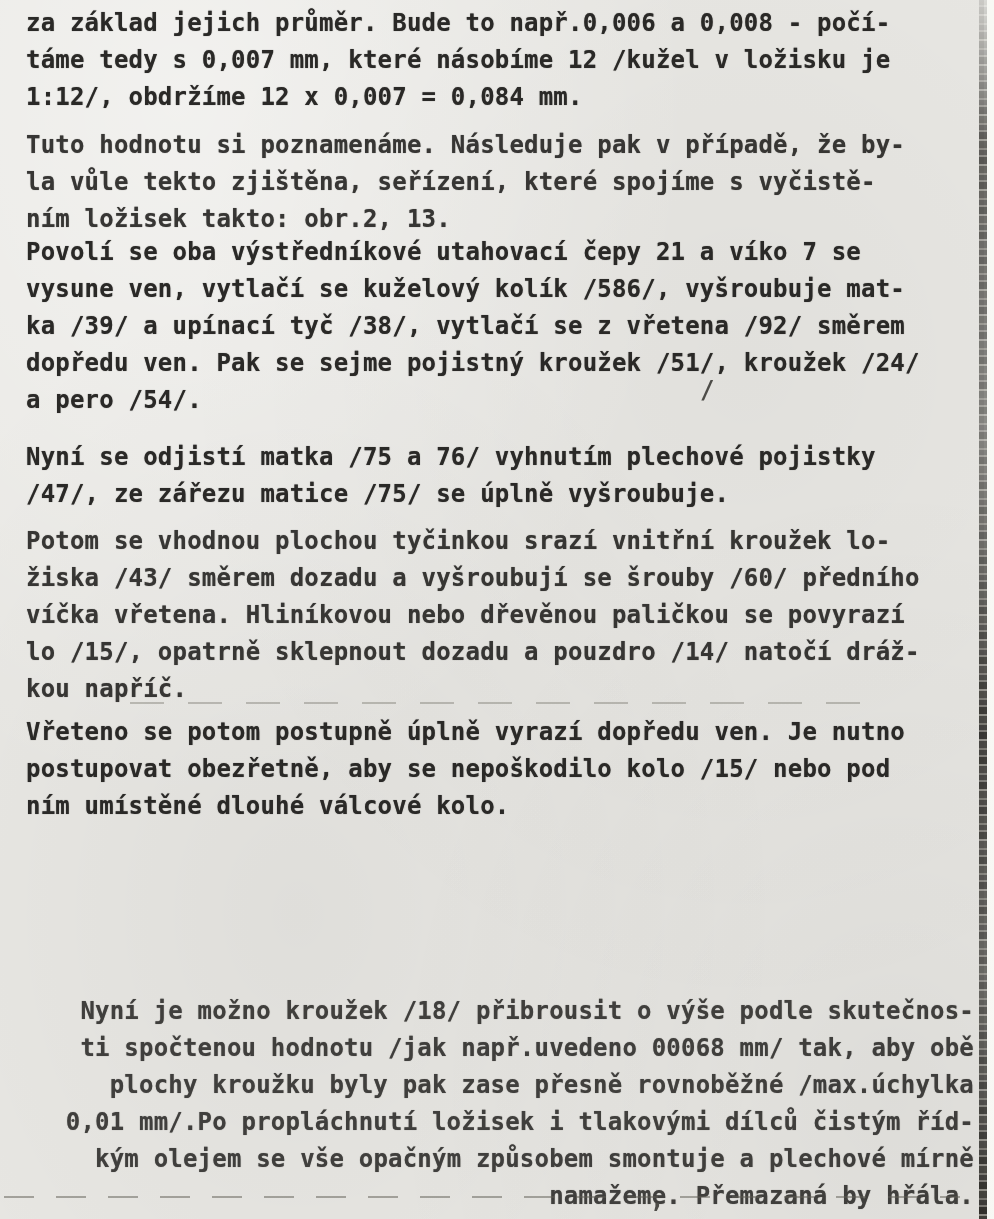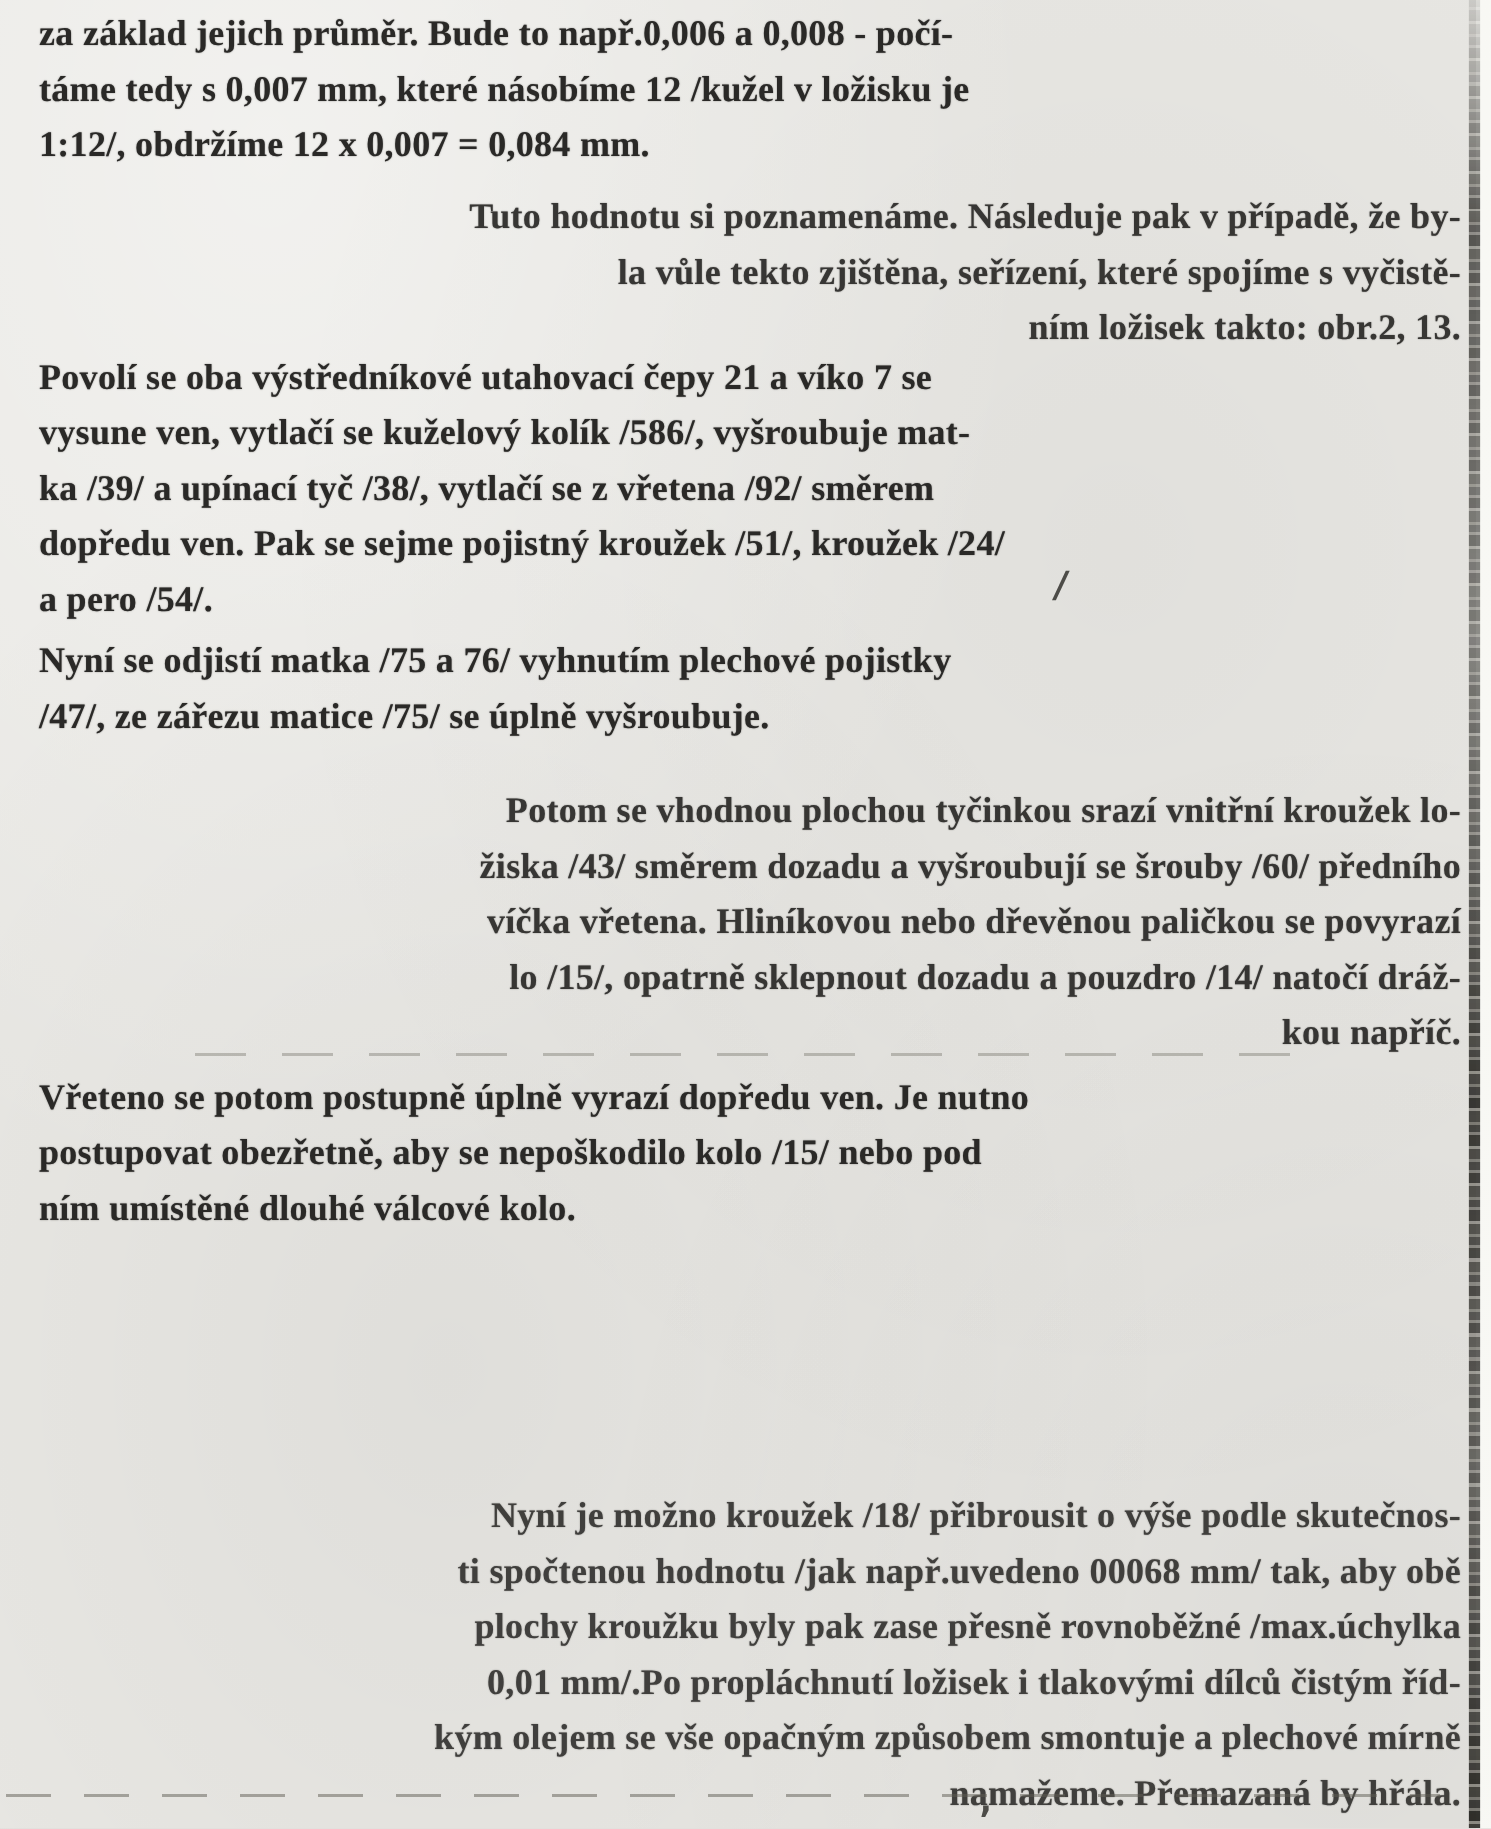--- a/index.html
+++ b/index.html
@@ -14,28 +14,28 @@
       radial-gradient(ellipse at 75% 30%, rgba(0,0,0,.035), rgba(0,0,0,0) 55%),
       radial-gradient(ellipse at 30% 75%, rgba(0,0,0,.045), rgba(0,0,0,0) 50%),
       radial-gradient(ellipse at 90% 90%, rgba(0,0,0,.05), rgba(0,0,0,0) 40%),
       #e9e8e4;
     font-family:"DejaVu Sans Mono", monospace;
     font-size:24px;
     line-height:37px;
     font-weight:700;
     color:#2a2927;
   }
-  .para{position:absolute;left:26px;right:20px;font-family:Liberation Serif, serif;}
+  .para{position:absolute;left:26px;right:20px;}
   .line{
     white-space:pre;
     letter-spacing:.2px;
     text-shadow:0 0 1px rgba(45,44,40,.6);
     filter:blur(.25px);
   }
-  .para.f1 .line{opacity:.93;text-align:right;}
+  .para.f1 .line{opacity:.93;}
   .para.f2 .line{opacity:.88;text-align:right;}
   
   .edge-strip{
     position:absolute;top:0;bottom:0;right:7px;width:8px;
     background:repeating-linear-gradient(180deg,
       #2f2e2b 0 5px, #716f69 5px 7px,
       #24231f 7px 14px, #85837c 14px 16px,
       #35342f 16px 23px, #6d6b64 23px 25px);
     -webkit-mask-image:linear-gradient(180deg, rgba(0,0,0,.15), rgba(0,0,0,.75) 12%, rgba(0,0,0,.55) 35%, rgba(0,0,0,.9) 60%, rgba(0,0,0,.7) 80%, rgba(0,0,0,.95));
             mask-image:linear-gradient(180deg, rgba(0,0,0,.15), rgba(0,0,0,.75) 12%, rgba(0,0,0,.55) 35%, rgba(0,0,0,.9) 60%, rgba(0,0,0,.7) 80%, rgba(0,0,0,.95));
@@ -73,21 +73,21 @@
   </div>
 
   <div class="para" style="top:234px">
     <div class="line">Povolí se oba výstředníkové utahovací čepy 21 a víko 7 se</div>
     <div class="line">vysune ven, vytlačí se kuželový kolík /586/, vyšroubuje mat-</div>
     <div class="line">ka /39/ a upínací tyč /38/, vytlačí se z vřetena /92/ směrem</div>
     <div class="line">dopředu ven. Pak se sejme pojistný kroužek /51/, kroužek /24/</div>
     <div class="line">a pero /54/.</div>
   </div>
 
-  <div class="para" style="top:423px">
+  <div class="para" style="top:439px">
     <div class="line">Nyní se odjistí matka /75 a 76/ vyhnutím plechové pojistky</div>
     <div class="line">/47/, ze zářezu matice /75/ se úplně vyšroubuje.</div>
   </div>
 
   <div class="para f1" style="top:523px">
     <div class="line">Potom se vhodnou plochou tyčinkou srazí vnitřní kroužek lo-</div>
     <div class="line">žiska /43/ směrem dozadu a vyšroubují se šrouby /60/ předního</div>
     <div class="line">víčka vřetena. Hliníkovou nebo dřevěnou paličkou se povyrazí</div>
     <div class="line">lo /15/, opatrně sklepnout dozadu a pouzdro /14/ natočí dráž-</div>
     <div class="line">kou napříč.</div>

